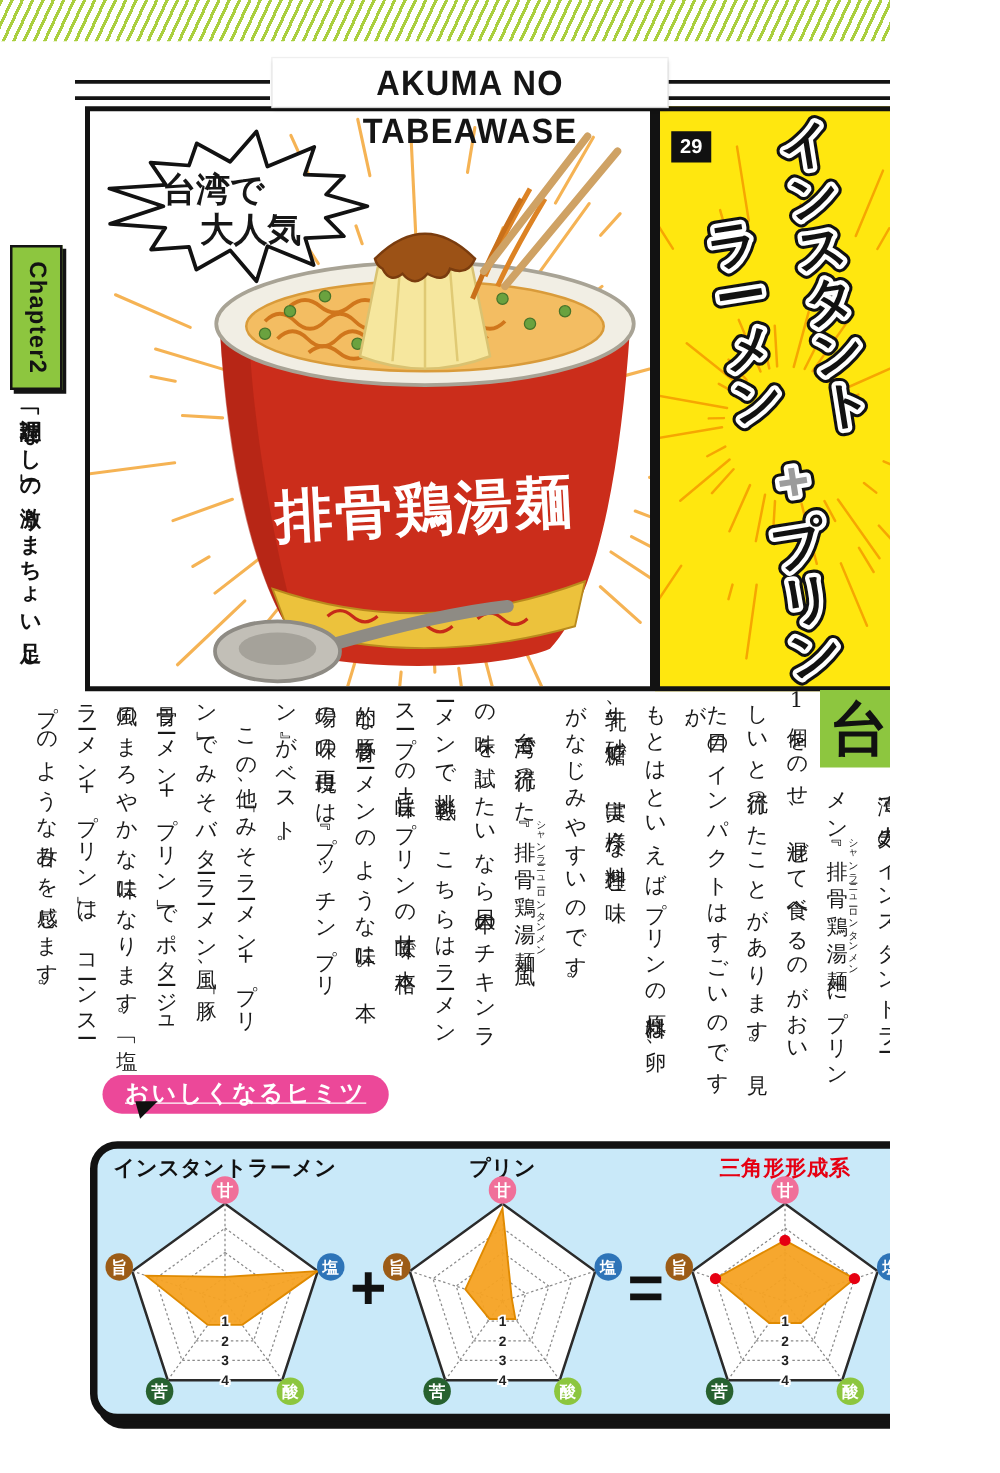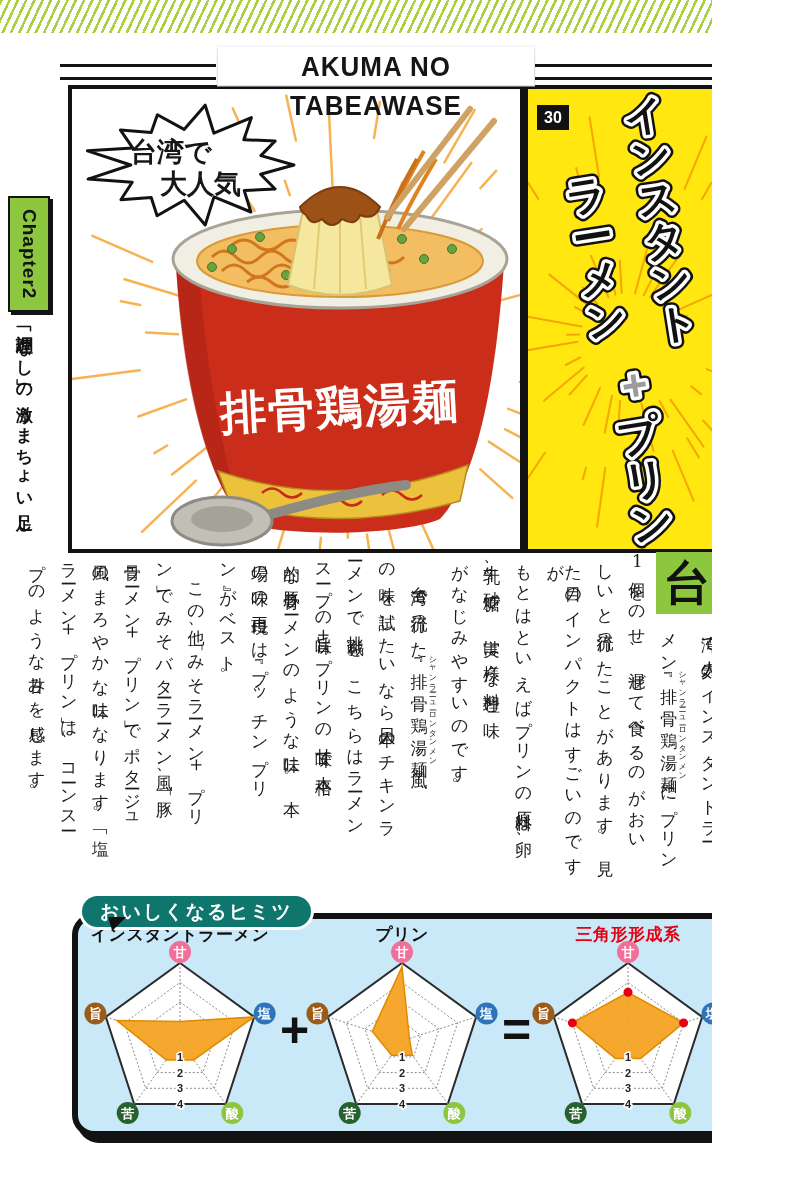--- a/index.html
+++ b/index.html
@@ -35,22 +35,22 @@
   .tcol{writing-mode:vertical-rl;text-orientation:mixed;height:100%;
     font-family:"DejaVu Serif","Liberation Serif",serif;font-size:17px;line-height:1.05;letter-spacing:3px;color:#1a1a1a;}
   .tcol.indent{height:calc(100% - 70px);margin-top:70px;}
   .tcol ruby rt{font-size:8px;letter-spacing:0;}
   .tcu{text-combine-upright:all;}
   .drop-cap{position:absolute;right:0;top:0;width:62px;height:62px;background:#8dc63f;color:#111;
     font:bold 47px/62px "Liberation Sans",sans-serif;text-align:center;}
   
   .blue-panel{position:absolute;left:72px;top:913px;width:652px;height:212px;background:#c9e9f9;
     border:6px solid #121212;border-radius:22px;box-shadow:5px 6px 0 #121212;z-index:2;}
-  .secret-label{position:absolute;left:82px;top:896px;height:31px;padding:0 18px;background:#0f766e;color:#fff;
-    border-radius:16px;font:bold 19px/31px "Liberation Sans",sans-serif;letter-spacing:2px;box-shadow:0 0 0 3px #fff;z-index:4;}
+  .secret-label{position:absolute;left:82px;top:860px;height:31px;padding:0 18px;background:#ec4899;color:#fff;
+    border-radius:16px;font:bold 19px/31px "Liberation Sans",sans-serif;letter-spacing:2px;box-shadow:0 0 0 3px #fff;z-index:4;text-decoration:underline;}
   .secret-label:after{content:"";position:absolute;left:22px;bottom:-13px;width:0;height:0;
     border:9px solid transparent;border-top:14px solid #101010;transform:skewX(-20deg);}
   .chart-block{position:absolute;top:4px;width:196px;text-align:center;}
   .cb0{left:4px;} .cb1{left:226px;} .cb2{left:452px;}
   .chart-title{font:bold 17px "Liberation Sans",sans-serif;color:#111;height:20px;margin-bottom:-4px;letter-spacing:0.5px;}
   .chart-host{width:196px;height:196px;margin:0 auto;}
   .op{position:absolute;top:82px;font:900 50px "Liberation Sans",sans-serif;color:#111;}
   .op0{left:202px;} .op1{left:424px;}
 </style>
 </head>
@@ -247,21 +247,21 @@
             <text x="78" y="116" text-anchor="middle" font-size="40" font-weight="bold" font-family="&quot;Liberation Sans&quot;,sans-serif" fill="#111"><tspan x="78" dy="0">ラ</tspan><tspan x="78" dy="42">ー</tspan><tspan x="78" dy="42">メ</tspan><tspan x="78" dy="42">ン</tspan></text>
             <text x="96" y="312" text-anchor="middle" font-size="44" font-weight="bold" font-family="&quot;Liberation Sans&quot;,sans-serif" stroke="#111" stroke-width="12" stroke-linejoin="round" fill="none"><tspan x="96" dy="0">+</tspan></text>
             <text x="96" y="312" text-anchor="middle" font-size="44" font-weight="bold" font-family="&quot;Liberation Sans&quot;,sans-serif" stroke="#fff" stroke-width="7" stroke-linejoin="round" fill="none"><tspan x="96" dy="0">+</tspan></text>
             <text x="96" y="312" text-anchor="middle" font-size="44" font-weight="bold" font-family="&quot;Liberation Sans&quot;,sans-serif" fill="#9c9c9c"><tspan x="96" dy="0">+</tspan></text>
             <text x="92" y="362" text-anchor="middle" font-size="42" font-weight="bold" font-family="&quot;Liberation Sans&quot;,sans-serif" stroke="#111" stroke-width="12" stroke-linejoin="round" fill="none"><tspan x="92" dy="0">プ</tspan><tspan x="92" dy="44">リ</tspan><tspan x="92" dy="44">ン</tspan></text>
             <text x="92" y="362" text-anchor="middle" font-size="42" font-weight="bold" font-family="&quot;Liberation Sans&quot;,sans-serif" stroke="#fff" stroke-width="7" stroke-linejoin="round" fill="none"><tspan x="92" dy="0">プ</tspan><tspan x="92" dy="44">リ</tspan><tspan x="92" dy="44">ン</tspan></text>
             <text x="92" y="362" text-anchor="middle" font-size="42" font-weight="bold" font-family="&quot;Liberation Sans&quot;,sans-serif" fill="#111"><tspan x="92" dy="0">プ</tspan><tspan x="92" dy="44">リ</tspan><tspan x="92" dy="44">ン</tspan></text>
           </g>
         </g>
     </svg>
-    <div class="num-badge">30</div>
+    <div class="num-badge">29</div>
   </div>
 
   <div class="article">
     <div class="cols" id="article-columns">
         <div class="tcol indent">湾で人気のインスタントラー</div>
         <div class="tcol indent">メン『<ruby>排骨鶏湯麺<rt>シャンラーニューロンタンメン</rt></ruby>』にプリン</div>
         <div class="tcol"><span class="tcu">1</span>個をのせ、混ぜて食べるのがおい</div>
         <div class="tcol">しいと流行ったことがあります。見</div>
         <div class="tcol">た目のインパクトはすごいのですが、</div>
         <div class="tcol">もとはといえばプリンの原料は卵、</div>

